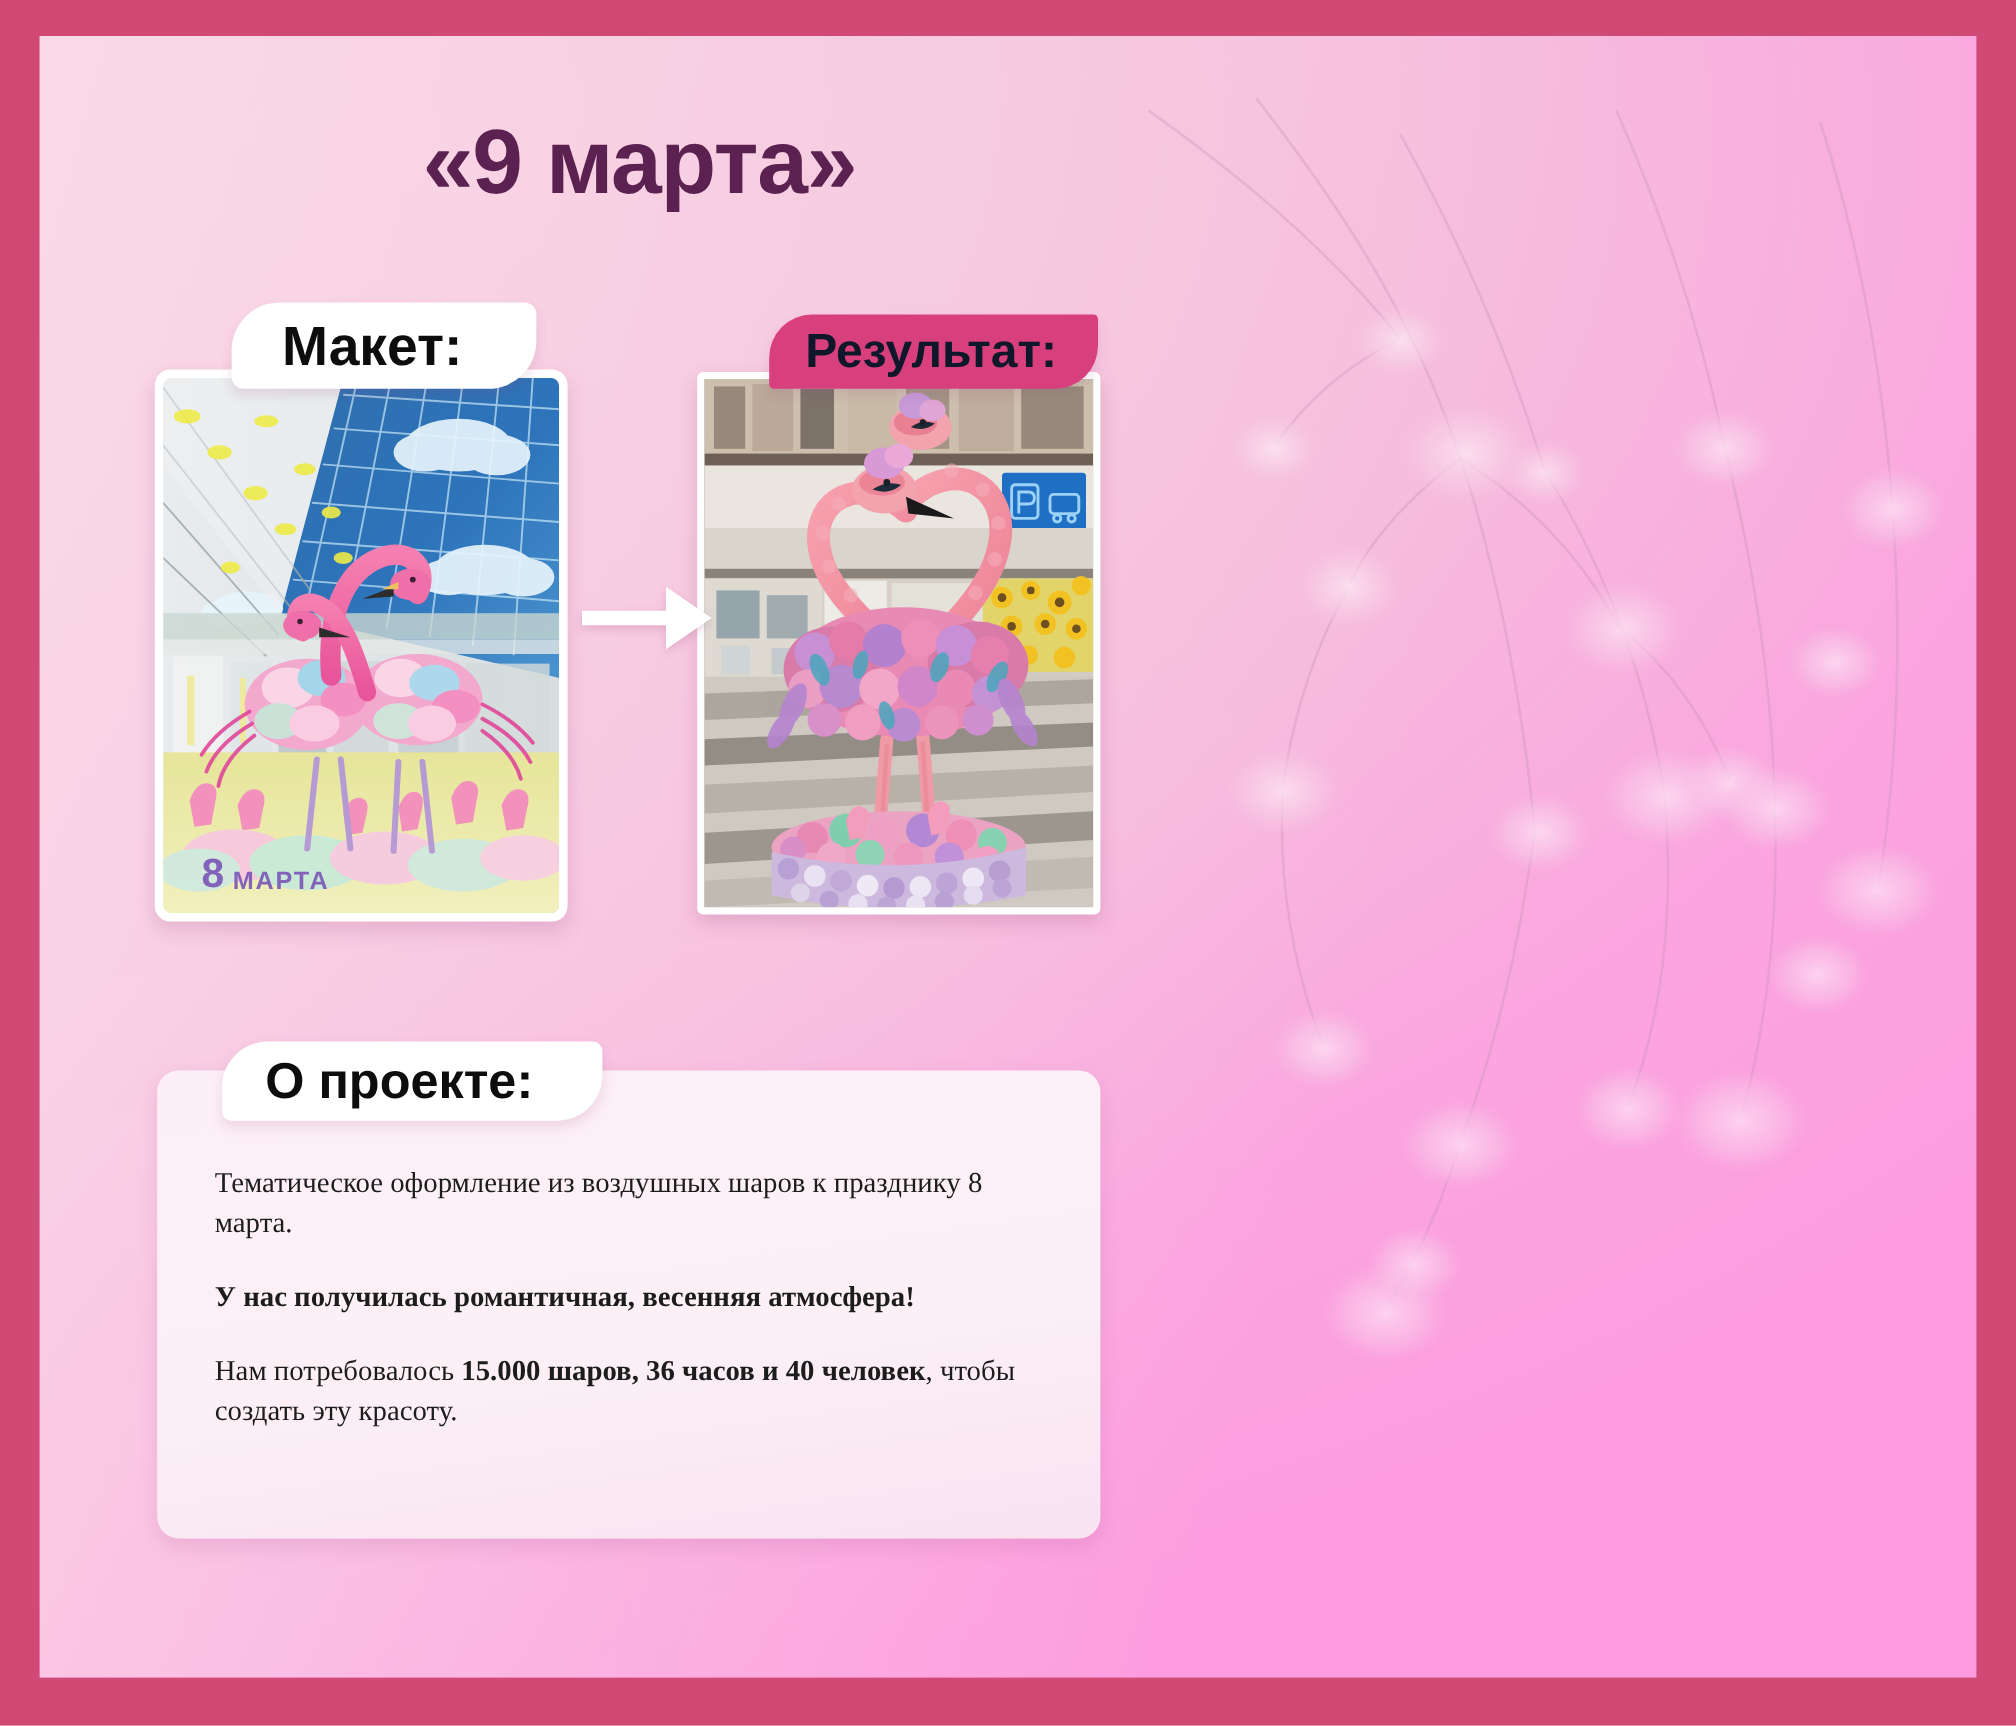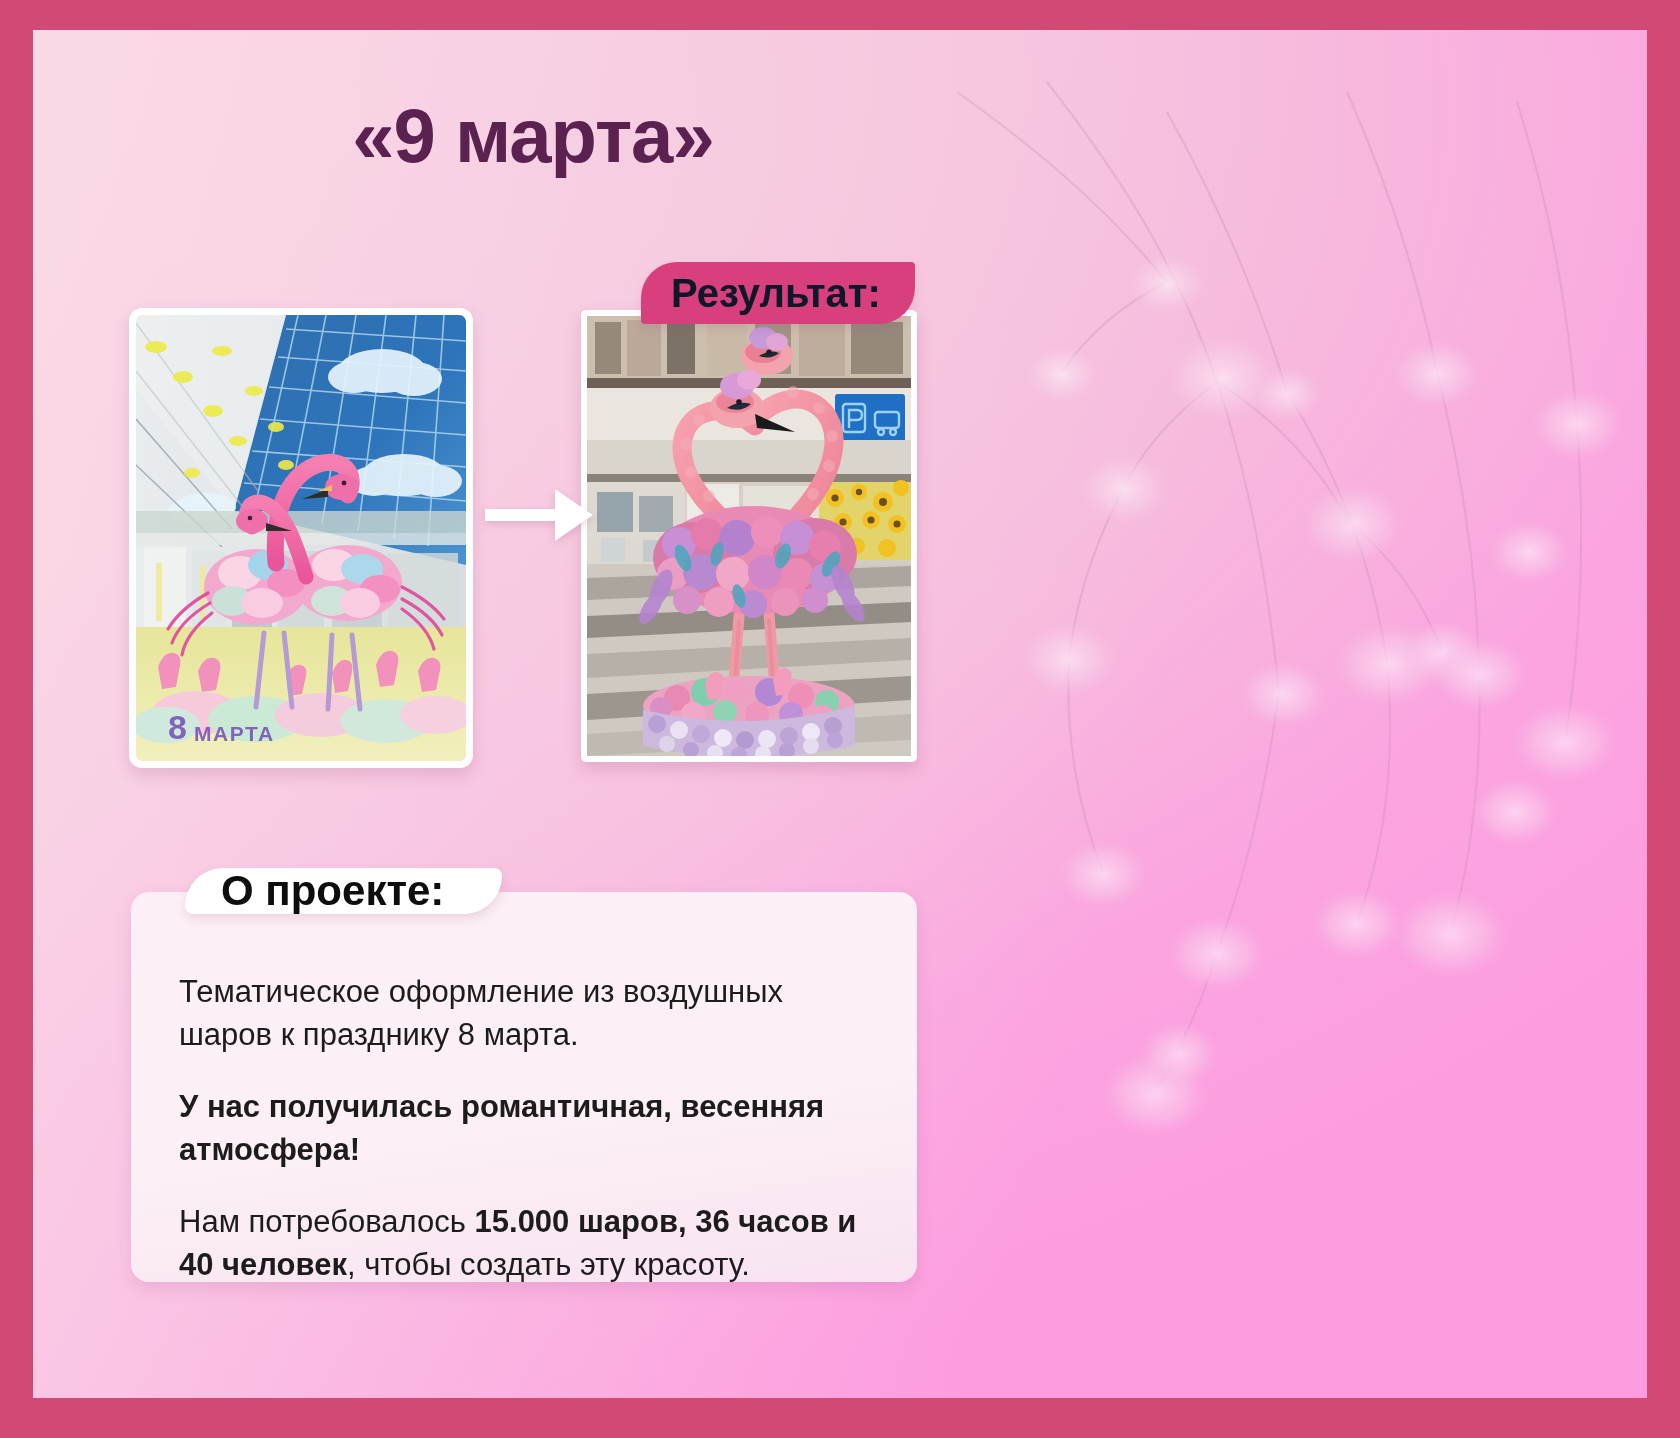--- a/index.html
+++ b/index.html
@@ -96,21 +96,21 @@
     background: #d83f7d;
     color: #0f172a;
     font-size: 40px;
     border-radius: 36px 4px 36px 4px;
     box-shadow: 0 5px 10px rgba(150, 70, 120, 0.14);
   }
 
   .badge-about {
     top: 838px;
     left: 152px;
-    height: 46px;
+    height: 66px;
     padding: 0 58px 0 36px;
     background: #ffffff;
     color: #0d0d0d;
     font-size: 42px;
     border-radius: 38px 8px 38px 8px;
     box-shadow: 0 5px 11px rgba(150, 70, 120, 0.16);
   }
 
   
   .mockup-card {
@@ -175,22 +175,23 @@
     height: 390px;
     background: linear-gradient(172deg, #fdeff7 0%, #fcf0f6 55%, #f8e3f1 100%);
     border-radius: 18px;
     box-shadow: 0 7px 16px rgba(150, 70, 120, 0.15);
     z-index: 4;
     padding: 78px 48px 0 48px;
   }
 
   .about-text {
     color: #1c1c1c;
-    font-size: 31px;
+    font-size: 24px;
     line-height: 1.40;
+    font-family: Liberation Serif, serif;
   }
   .about-text p { margin-bottom: 28px; }
   .about-text p:last-child { margin-bottom: 0; }
   .about-text b { font-weight: 700; }
   .p-bold { font-weight: 700; }
 </style>
 </head>
 <body>
 
 <div class="slide-frame">
@@ -245,20 +246,23 @@
         <ellipse cx="145" cy="322" rx="38" ry="30"></ellipse>
         <ellipse cx="370" cy="342" rx="36" ry="28"></ellipse>
         <ellipse cx="598" cy="760" rx="44" ry="34"></ellipse>
         <ellipse cx="262" cy="1002" rx="40" ry="32"></ellipse>
         <ellipse cx="612" cy="500" rx="40" ry="31"></ellipse>
       </g>
     </svg>
 
     <h1 class="title">«9 марта»</h1>
 
+    <div class="badge badge-maket">
+      <span>Макет:</span>
+    </div>
 
     <div class="mockup-card">
       <div class="mockup-inner">
         <svg viewBox="0 0 330 446" preserveAspectRatio="none" style="width:100%;height:100%;display:block;">
           <defs>
             <linearGradient id="mkSky" x1="0" y1="0" x2="1" y2="1">
               <stop offset="0%" stop-color="#2f6fae"></stop>
               <stop offset="55%" stop-color="#2d74bb"></stop>
               <stop offset="100%" stop-color="#4b93cf"></stop>
             </linearGradient>

